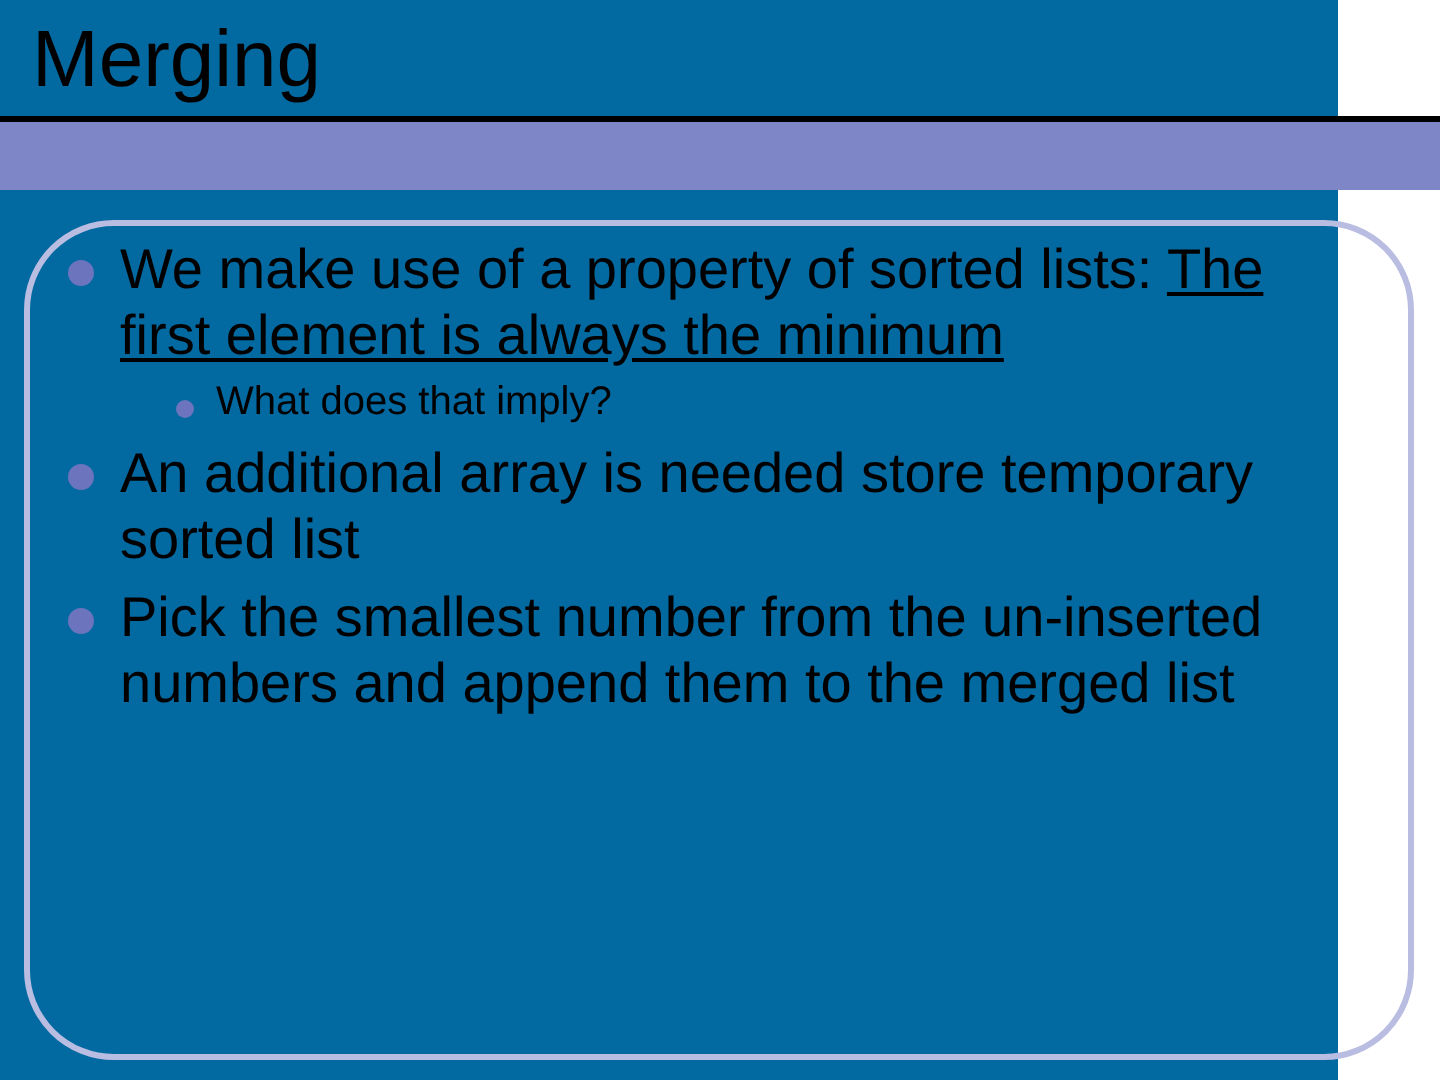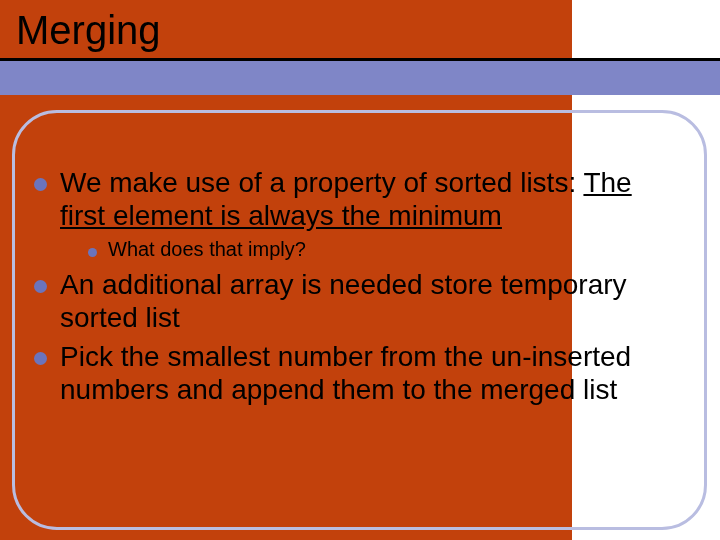--- a/index.html
+++ b/index.html
@@ -1,23 +1,23 @@
 <!DOCTYPE html>
 <html><head>
 <meta charset="utf-8">
 <style>
   * { margin: 0; padding: 0; box-sizing: border-box; }
   html, body { width: 720px; height: 540px; overflow: hidden; }
   body { font-family: Arial, Helvetica, sans-serif; background: #fff; }
 
   .slide {
     position: relative;
-    width: 572px;
+    width: 669px;
     height: 540px;
-    background: #c2410c;
+    background: #0369a1;
   }
 
   
   .title-band {
     position: absolute;
     left: 0; top: 0; right: 0;
     height: 98px;
     padding: 8px 0 0 16px;
   }
   .title-text {
@@ -66,21 +66,20 @@
   .frame-border { clip-path: none; }
 
   .content {
     position: absolute;
     left: 22px;
     top: 8px;
     right: 30px;
     font-size: 28px;
     color: #000;
     line-height: 1.18;
-    margin-top: 48px;
   }
 
   ul.level1 { list-style: none; }
   ul.level1 > li { position: relative; padding-left: 26px; margin-bottom: 6px; }
   ul.level1 > li > .bullet {
     position: absolute; left: 0; top: 12px;
     width: 13px; height: 13px; border-radius: 50%;
     background: #6b74bd;
   }
 

